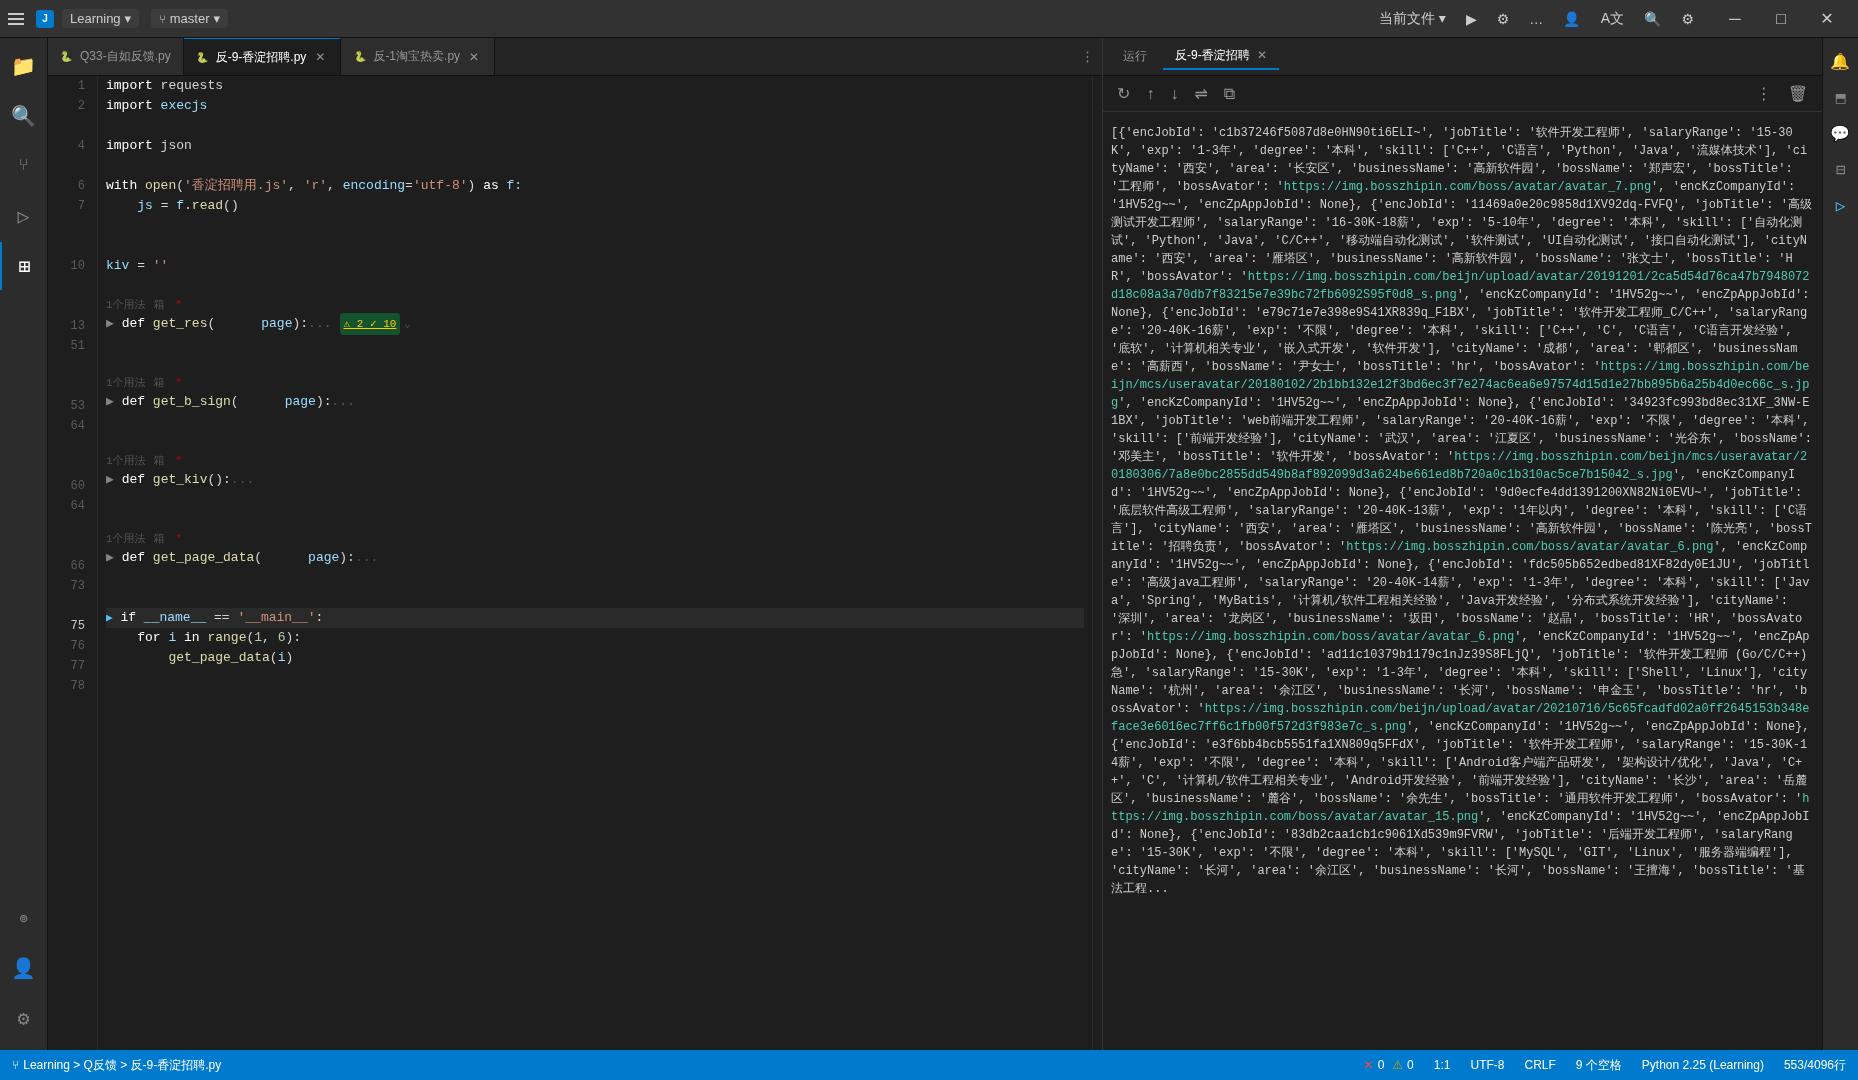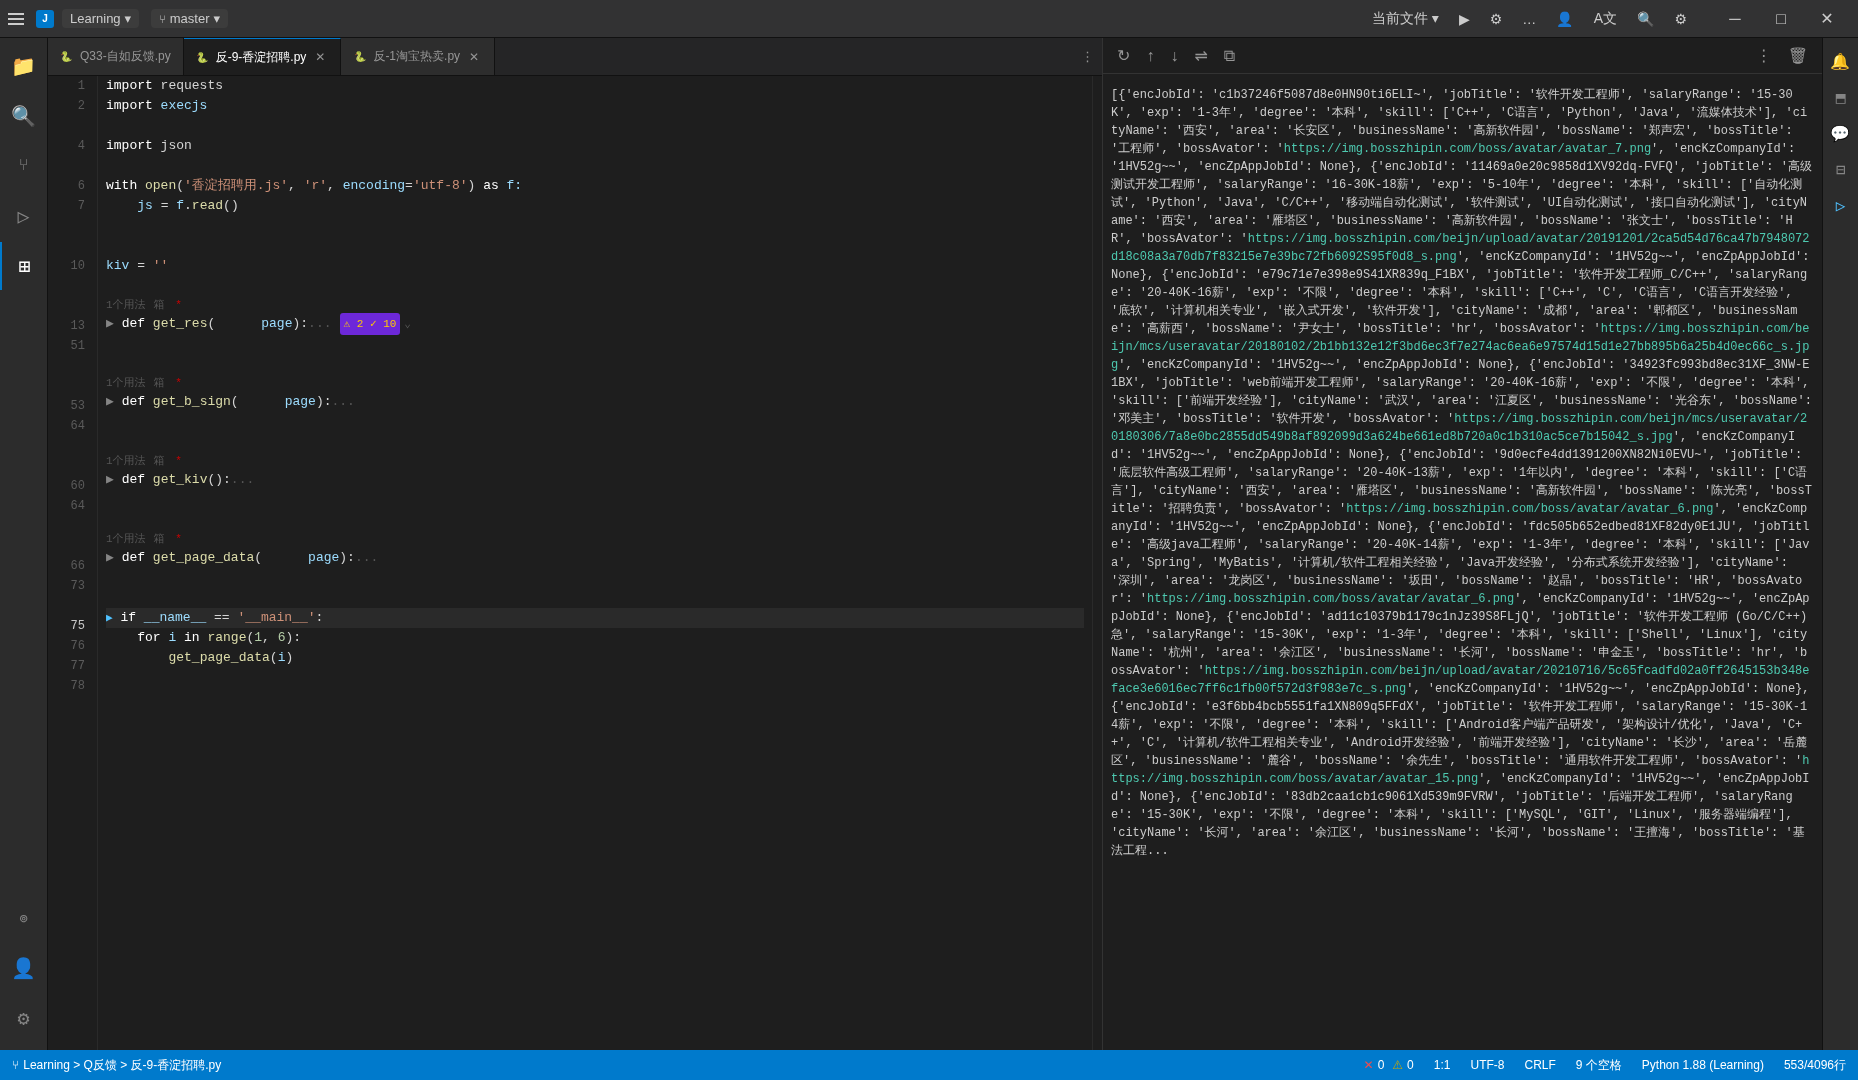--- a/index.html
+++ b/index.html
@@ -78,21 +78,21 @@
       background: #3c3c3c;
       padding: 2px 8px;
       border-radius: 4px;
       margin-left: 4px;
     }
     .titlebar-center {
       flex: 1;
       display: flex;
       justify-content: flex-end;
       align-items: center;
-      gap: 11px;
+      gap: 4px;
     }
     .titlebar-actions {
       display: flex;
       align-items: center;
       gap: 8px;
     }
     .titlebar-btn {
       background: none;
       border: none;
       color: #ccc;
@@ -268,26 +268,27 @@
 
     .line-fold {
       color: #858585;
       cursor: pointer;
     }
     .run-arrow {
       color: #4fc1ff;
       font-size: 11px;
     }
     .annotation-warning {
-      background: #6d28d9;
+      background: #14532d;
       color: #ffcc00;
       font-size: 11px;
       padding: 1px 4px;
       border-radius: 3px;
       margin-left: 8px;
+      text-decoration: underline;
     }
 
     
     .right-panel {
       width: 720px;
       display: flex;
       flex-direction: column;
       border-left: 1px solid #333;
     }
     .right-panel-tabs {
@@ -628,20 +629,27 @@
             <span>&nbsp;&nbsp;&nbsp;&nbsp;&nbsp;&nbsp;&nbsp;&nbsp;</span><span class="fn">get_page_data</span><span class="op">(</span><span class="var">i</span><span class="op">)</span>
           </div>
           <div class="code-line">&nbsp;</div>
         </div>
       </div>
       <div class="minimap"></div>
     </div>
   </div>
 
   <div class="right-panel">
+    <div class="right-panel-tabs">
+      <div class="panel-tab">运行</div>
+      <div class="panel-tab active">
+        反-9-香淀招聘
+        <span class="panel-tab-close">✕</span>
+      </div>
+    </div>
     <div class="right-panel-toolbar">
       <button class="panel-toolbar-btn">↻</button>
       <button class="panel-toolbar-btn">↑</button>
       <button class="panel-toolbar-btn">↓</button>
       <button class="panel-toolbar-btn">⇌</button>
       <button class="panel-toolbar-btn">⧉</button>
       <div style="margin-left:auto;display:flex;gap:4px;">
         <button class="panel-toolbar-btn">⋮</button>
         <button class="panel-toolbar-btn">🗑</button>
       </div>
@@ -683,19 +691,19 @@
     <div class="status-item">
       <span>UTF-8</span>
     </div>
     <div class="status-item">
       <span>CRLF</span>
     </div>
     <div class="status-item">
       <span>9 个空格</span>
     </div>
     <div class="status-item">
-      <span>Python 1.88 (Learning)</span>
+      <span>Python 2.25 (Learning)</span>
     </div>
     <div class="status-item">
       <span>553/4096行</span>
     </div>
   </div>
 </div>
 
 </body></html>

